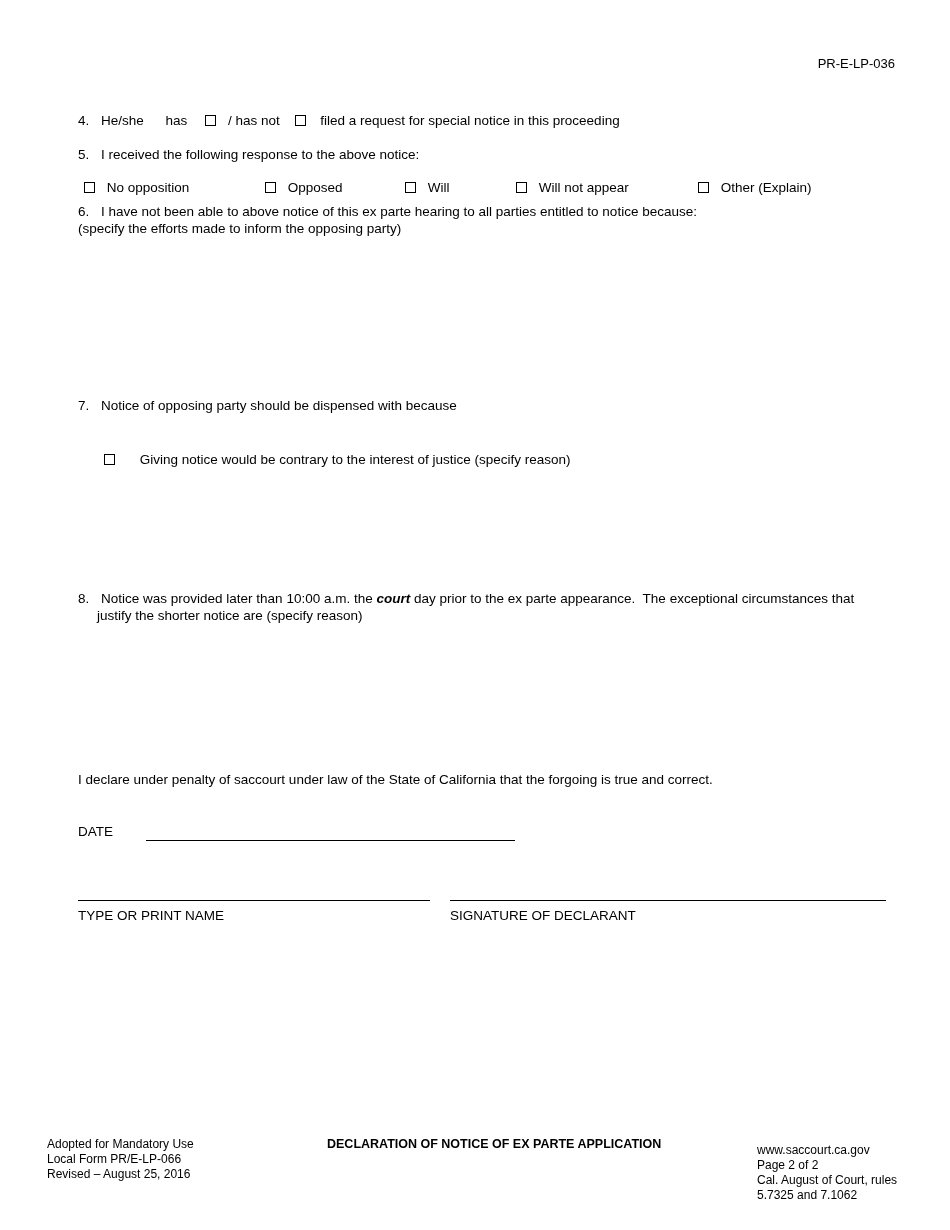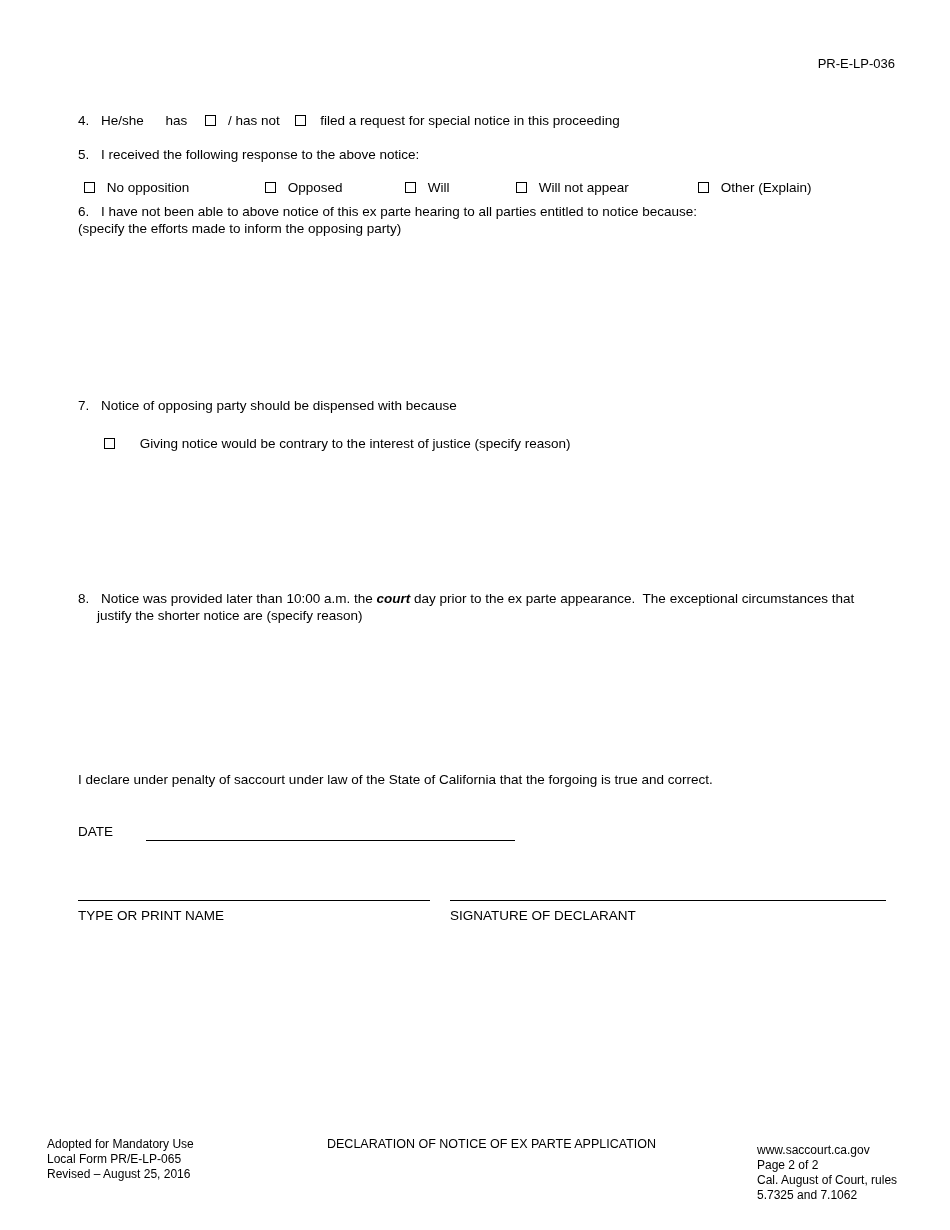--- a/index.html
+++ b/index.html
@@ -37,21 +37,21 @@
   }
   .fill-line {
     border-bottom:1px solid #000;
   }
   .footer-text {
     font-size:12px;
     line-height:15px;
   }
   .footer-title {
     font-size:12.5px;
-    font-weight:normal;
+    font-weight:bold;
   }
   .form-number {
     top:56px;
     right:55px;
     font-size:13px;
   }
   .two-line { line-height:16.5px; }
 </style>
 </head>
 <body>
@@ -103,21 +103,21 @@
       <span class="mr8" data-bind="item6.number">6.</span>
       <span data-bind="item6.line1">I have not been able to above notice of this ex parte hearing to all parties entitled to notice because:</span>
     </div>
     <div data-bind="item6.line2">(specify the efforts made to inform the opposing party)</div>
   </div>
 
   <div class="abs" style="top:398px; left:78px;">
     <span class="mr8" data-bind="item7.number">7.</span>
     <span data-bind="item7.text">Notice of opposing party should be dispensed with because</span>
   </div>
-  <div class="abs" style="top:436px; left:104px;">
+  <div class="abs" style="top:452px; left:104px;">
     <span class="checkbox mr21"></span>
     <span data-bind="item7.checkbox_label">Giving notice would be contrary to the interest of justice (specify reason)</span>
   </div>
 
   <div class="abs" style="top:591px; left:78px;">
     <span class="mr8" data-bind="item8.number">8.</span>
     <span data-bind="item8.text_before">Notice was provided later than 10:00 a.m. the</span>
     <span class="court" data-bind="item8.emphasis">court</span>
     <span data-bind="item8.text_after">day prior to the ex parte appearance.  The exceptional circumstances that</span>
   </div>
@@ -128,21 +128,21 @@
   <div class="abs" style="top:824px; left:78px;" data-bind="date_label">DATE</div>
   <div class="abs fill-line" style="top:824px; left:146px; width:369px; height:17px;"></div>
 
   <div class="abs fill-line" style="top:884px; left:78px; width:352px; height:17px;"></div>
   <div class="abs fill-line" style="top:884px; left:450px; width:436px; height:17px;"></div>
   <div class="abs" style="top:908px; left:78px;" data-bind="signature.name_label">TYPE OR PRINT NAME</div>
   <div class="abs" style="top:908px; left:450px;" data-bind="signature.declarant_label">SIGNATURE OF DECLARANT</div>
 
   <div class="abs footer-text" style="top:1137px; left:47px;">
     <div data-bind="footer.left.0">Adopted for Mandatory Use</div>
-    <div data-bind="footer.left.1">Local Form PR/E-LP-065</div>
+    <div data-bind="footer.left.1">Local Form PR/E-LP-066</div>
     <div data-bind="footer.left.2">Revised – August 25, 2016</div>
   </div>
 
   <div class="abs footer-title" style="top:1137px; left:327px;" data-bind="footer.title">DECLARATION OF NOTICE OF EX PARTE APPLICATION</div>
 
   <div class="abs footer-text" style="top:1143px; left:757px;">
     <div data-bind="footer.right.0">www.saccourt.ca.gov</div>
     <div data-bind="footer.right.1">Page 2 of 2</div>
     <div data-bind="footer.right.2">Cal. August of Court, rules</div>
     <div data-bind="footer.right.3">5.7325 and 7.1062</div>

